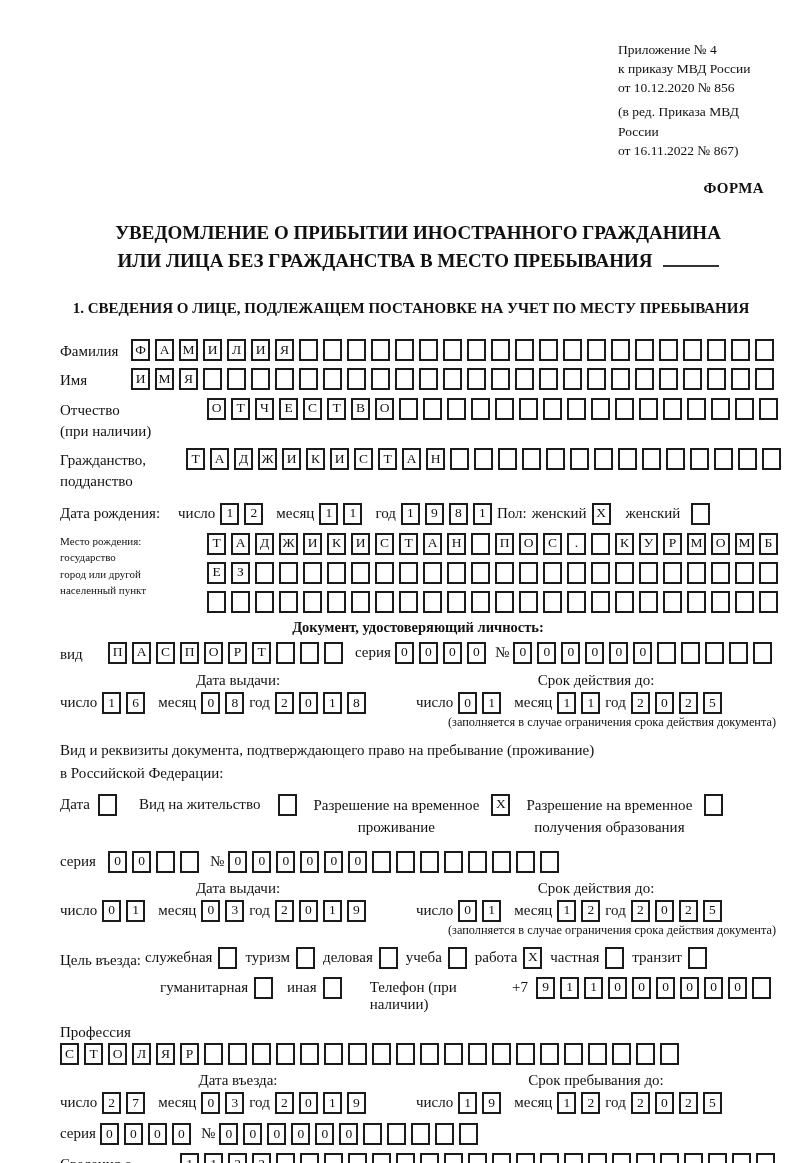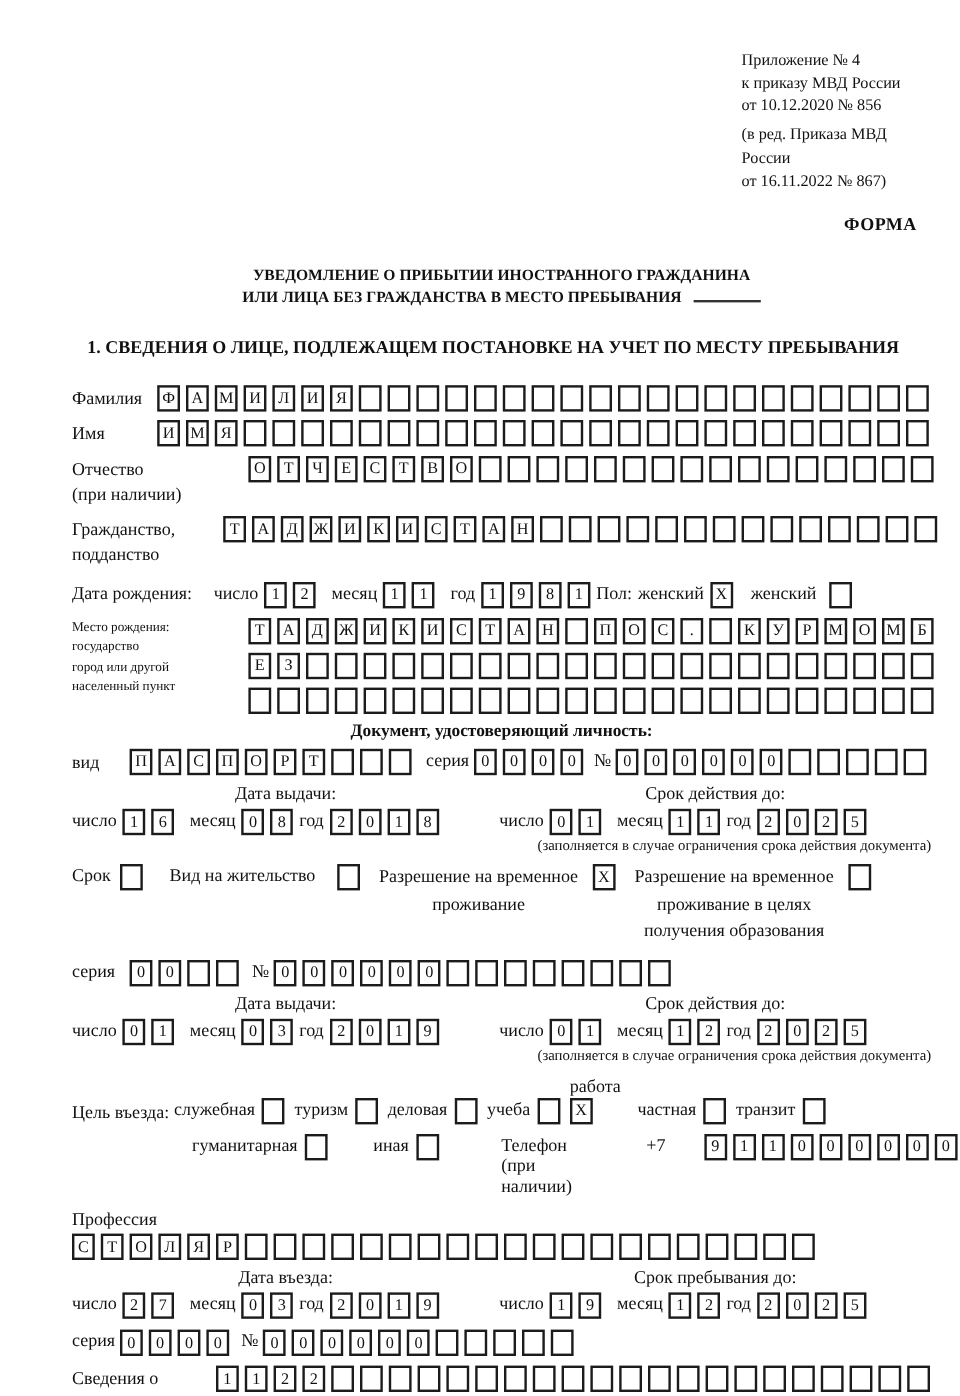--- a/index.html
+++ b/index.html
@@ -5,21 +5,21 @@
   html,body{margin:0;padding:0;background:#fff;}
   .page{
     width:800px;height:1163px;box-sizing:border-box;
     padding:40px 24px 16px 60px;
     font-family:Liberation Serif, serif;
     color:#111;background:#fff;overflow:hidden;position:relative;
   }
   .hdr-right{margin-left:558px;font-size:13.5px;line-height:1.42;}
   .hdr-right .ed{margin-top:5px;}
   .forma{font-weight:700;text-align:right;padding-right:12px;margin-top:20px;font-size:15px;letter-spacing:.4px;}
-  .title{margin-top:22px;text-align:center;font-weight:700;font-size:13px;line-height:1.5;}
+  .title{margin-top:22px;text-align:center;font-weight:700;font-size:19px;line-height:1.5;}
   .blank-underline{display:inline-block;width:56px;height:4px;border-bottom:2px solid #333;margin-left:10px;}
   .sec1{margin-top:24px;font-weight:700;font-size:15px;text-align:center;white-space:nowrap;margin-left:-14px;}
 
   .frow{display:flex;align-items:flex-start;margin-top:6px;}
   .lbl{font-size:15px;line-height:1.42;flex:none;padding-top:2px;}
   .cells{display:flex;flex:none;flex-wrap:nowrap;}
   .cell{
     flex:none;box-sizing:border-box;width:19px;height:22px;
     border:2px solid #1b1b1b;margin-right:5px;background:#fff;
     display:flex;align-items:center;justify-content:center;
@@ -417,41 +417,44 @@
             <span class="cell">2</span>
             <span class="cell">0</span>
             <span class="cell">2</span>
             <span class="cell">5</span>
           </span>
       </div>
       <div class="note">(заполняется в случае ограничения срока действия документа)</div>
     </div>
   </div>
 
+  <div class="intro">
+    <div>Вид и реквизиты документа, подтверждающего право на пребывание (проживание)</div>
+    <div>в Российской Федерации:</div>
+  </div>
 
   <div class="optrow">
     <div class="opt">
-      <span class="olbl">Срок</span>
+      <span class="olbl">Дата</span>
       <span class="cell"></span>
     </div>
     <div class="opt" style="margin-left:22px;">
       <span class="olbl">Вид на жительство</span>
       <span class="cell" style="margin-left:10px;"></span>
     </div>
     <div class="opt" style="margin-left:16px;">
       <span class="opt-lines">
         <div>Разрешение на временное</div>
         <div>проживание</div>
       </span>
       <span class="cell" style="margin-left:12px;">X</span>
     </div>
     <div class="opt" style="margin-left:16px;">
       <span class="opt-lines">
         <div>Разрешение на временное</div>
-        <div>проживание в целях</div>
         <div>получения образования</div>
       </span>
       <span class="cell" style="margin-left:12px;"></span>
     </div>
   </div>
 
   <div class="frow" style="margin-top:12px;">
     <span class="inlbl mr4" style="width:44px;">серия</span>
     <div class="cells" style="margin-right:6px;">
         <span class="cell">0</span>
@@ -537,35 +540,35 @@
       <span class="cell"></span>
     </div>
     <div class="popt" style="margin-left:8px;">
       <span class="olbl">деловая</span>
       <span class="cell"></span>
     </div>
     <div class="popt" style="margin-left:8px;">
       <span class="olbl">учеба</span>
       <span class="cell"></span>
     </div>
-    <div class="popt" style="margin-left:8px;flex-direction:column;">
+    <div class="popt" style="margin-left:8px;">
       <span class="olbl">работа</span>
       <span class="cell">X</span>
     </div>
     <div class="popt" style="margin-left:8px;">
       <span class="olbl">частная</span>
       <span class="cell"></span>
     </div>
     <div class="popt" style="margin-left:8px;">
       <span class="olbl">транзит</span>
       <span class="cell"></span>
     </div>
   </div>
 
-  <div class="optrow" style="margin-top:8px;padding-left:100px;gap:24px;">
+  <div class="optrow" style="margin-top:8px;padding-left:100px;">
     <div class="popt">
       <span class="olbl">гуманитарная</span>
       <span class="cell"></span>
     </div>
     <div class="popt" style="margin-left:14px;">
       <span class="olbl">иная</span>
       <span class="cell"></span>
     </div>
     <span class="olbl" style="margin-left:28px;">Телефон (при наличии)</span>
     <span class="olbl" style="margin-left:30px;">+7</span>

